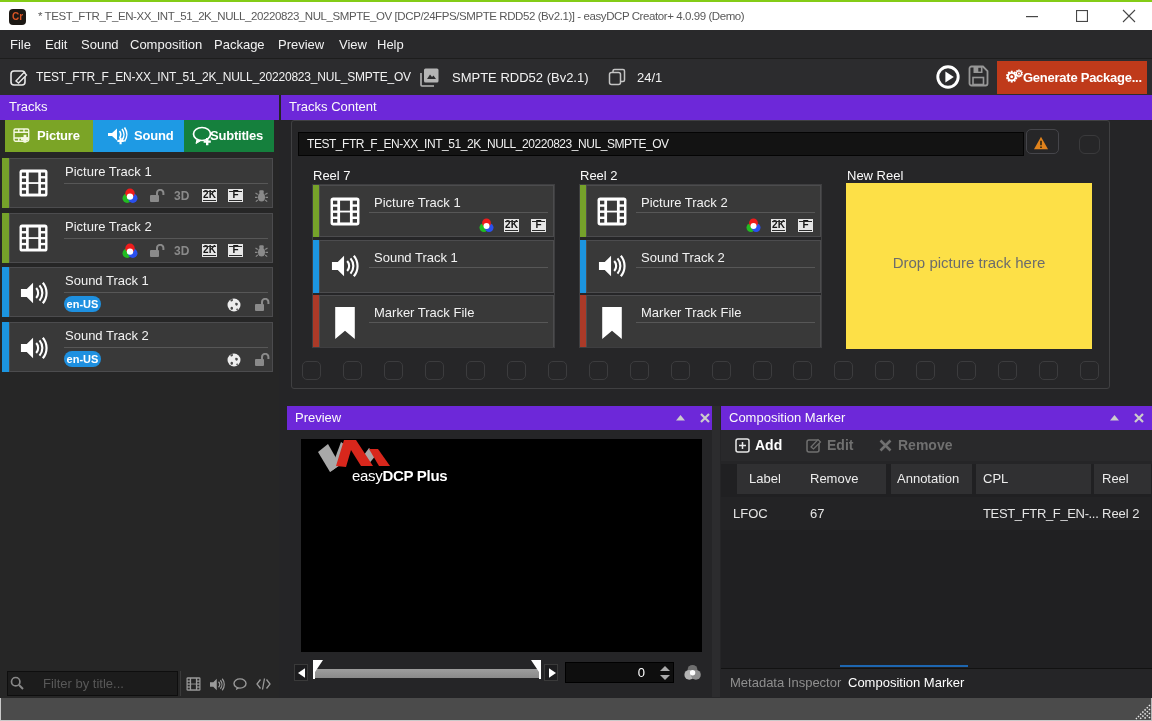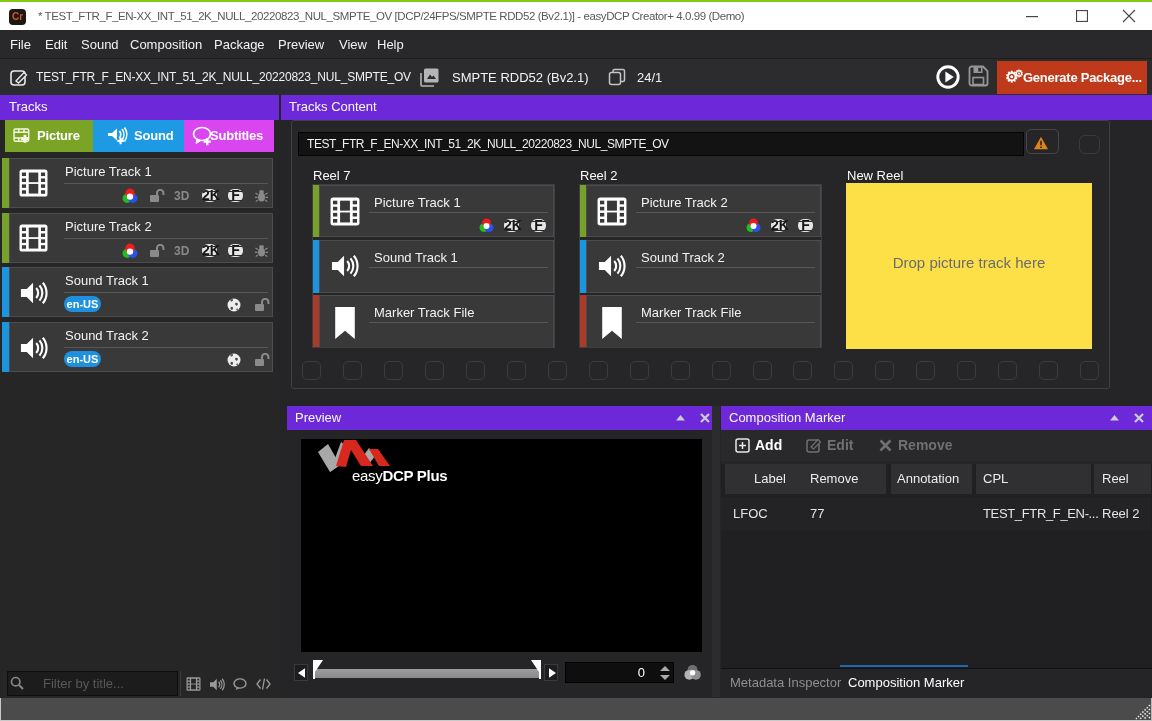--- a/index.html
+++ b/index.html
@@ -21,21 +21,21 @@
 .phead { background:#6d28d9; color:#fafafa; font-size:13px; }
 
 #trackspanel { left:0; top:95px; width:279px; height:572px; background:#262626; }
 .tbtn { top:25px; height:32px; color:#fff; font-weight:bold; font-size:13px; letter-spacing:-0.2px; }
 .titem { left:2px; width:271px; }
 .tbar { position:absolute; left:0; top:0; width:7px; height:50px; }
 .tbody { position:absolute; left:7px; top:0; width:264px; height:50px; background:#393939; border:1px solid #4c4c4e; }
 .ttitle { position:absolute; left:63px; top:6px; font-size:13px; color:#f2f2f2; }
 .tdivider { position:absolute; left:62px; top:25px; width:204px; height:1px; background:#575757; }
 .gr { color:#8a8a8a; }
-.boxic { position:absolute; top:31px; width:15px; height:13px; border-radius:6px; background:#e6e6e6; color:#151515; font-size:14px; font-weight:bold; text-align:center; line-height:12.5px; }
+.boxic { position:absolute; top:31px; width:15px; height:13px; border-radius:0; background:#e6e6e6; color:#151515; font-size:10px; font-weight:bold; text-align:center; line-height:12.5px; }
 .boxic:before { content:''; position:absolute; left:1px; right:1px; top:1.5px; height:1px; background:#2a2a2a; }
 .boxic:after { content:''; position:absolute; left:1px; right:1px; bottom:1.5px; height:1px; background:#2a2a2a; }
 
 #filterbar { left:0; top:667px; width:279px; height:33px; background:#262626; }
 
 #statusbar { left:0; top:698px; width:1152px; height:23px; background:#4b4b4b; border-bottom:1px solid #c9c9c9; border-left:1px solid #c9c9c9; border-right:1px solid #b9b9b9; }
 
 #pkghead { left:281px; top:95px; width:871px; height:25px; }
 #pkgpanel { left:291px; top:120px; width:819px; height:269px; border:1px solid #404042; border-radius:3px; background:#262628; }
 #nameinput { left:6px; top:11px; width:726px; height:24px; background:#131313; border:1px solid #040404; color:#f0f0f0; font-size:12px; letter-spacing:-0.45px; line-height:22px; padding-left:8px; white-space:nowrap; overflow:hidden; }
@@ -138,21 +138,21 @@
       <span class="abs" style="left:32px;top:8px;">Picture</span>
     </div>
     <div class="abs tbtn" style="left:93px;width:91px;background:#1e9ae4;">
       <svg class="abs" style="left:13px;top:6px;" width="24" height="21" viewBox="0 0 24 21">
           <path d="M2,7 h4 l5,-4.5 v12 l-5,-4.5 h-4 z" fill="#fff"></path>
           <path d="M13.5,5 a6,6 0 0 1 0,7 M16,3 a9,9 0 0 1 0,11 M18.5,1.5 a12,12 0 0 1 0,14" stroke="#fff" fill="none" stroke-width="1.6"></path>
           <path d="M13,13 h2.4 v2.4 h2.4 v2.4 h-2.4 v2.4 h-2.4 v-2.4 h-2.4 v-2.4 h2.4 z" fill="#fff" transform="scale(0.9) translate(2,0)"></path>
         </svg>
       <span class="abs" style="left:41px;top:8px;">Sound</span>
     </div>
-    <div class="abs tbtn" style="left:184px;width:90px;background:#d946ef;">
+    <div class="abs tbtn" style="left:184px;width:90px;background:#15803d;">
       <svg class="abs" style="left:8px;top:6px;" width="24" height="21" viewBox="0 0 24 21">
           <ellipse cx="10" cy="8" rx="8.5" ry="6.5" fill="none" stroke="#fff" stroke-width="1.7"></ellipse>
           <path d="M5,13.5 L4,17.5 L9,14.5" fill="#fff" stroke="#fff" stroke-width="1"></path>
           <path d="M14,12 h2.4 v2.4 h2.4 v2.4 h-2.4 v2.4 h-2.4 v-2.4 h-2.4 v-2.4 h2.4 z" fill="#fff"></path>
         </svg>
       <span class="abs" style="left:26px;top:8px;">Subtitles</span>
     </div>
 
     <div class="abs titem" style="top:63px;height:50px;">
       <div class="tbar" style="background:#76a22a;"></div>
@@ -544,28 +544,28 @@
       <svg class="abs" style="left:85px;top:8px;" width="16" height="15" viewBox="0 0 16 15">
           <rect x="1" y="2" width="12" height="12" rx="2" fill="none" stroke="#707070" stroke-width="1.5"></rect>
           <path d="M5,9 L12,1.5 L14.5,4 L7.5,11 Z" fill="#29292b" stroke="#707070" stroke-width="1.2"></path>
         </svg>
       <span class="abs" style="left:106px;top:7px;font-weight:bold;">Edit</span>
       <svg class="abs" style="left:158px;top:9px;" width="13" height="13" viewBox="0 0 13 13">
           <path d="M1.5,1.5 L11.5,11.5 M11.5,1.5 L1.5,11.5" stroke="#707070" stroke-width="2.6"></path>
         </svg>
       <span class="abs" style="left:177px;top:7px;font-weight:bold;">Remove</span>
     </div>
-    <div class="abs cmth" style="left:4px;width:78px;padding-left:12px;text-align:center;">Label</div>
+    <div class="abs cmth" style="left:16px;width:78px;padding-left:12px;">Label</div>
     <div class="abs cmth" style="left:82px;width:83px;padding-left:7px;">Remove</div>
     <div class="abs cmth" style="left:170px;width:81px;padding-left:6px;">Annotation</div>
     <div class="abs cmth" style="left:255px;width:115px;padding-left:7px;">CPL</div>
     <div class="abs cmth" style="left:373px;width:57px;padding-left:8px;">Reel</div>
     <div class="abs cmtd" style="left:0px;width:430px;">
       <span class="abs" style="left:12px;">LFOC</span>
-      <span class="abs" style="left:89px;">77</span>
+      <span class="abs" style="left:89px;">67</span>
       <span class="abs" style="left:262px;letter-spacing:-0.35px;">TEST_FTR_F_EN-...</span>
       <span class="abs" style="left:381px;">Reel 2</span>
     </div>
     <div class="abs" style="left:119px;top:259px;width:128px;height:2px;background:#1d66b0;"></div>
     <div id="cmtabs" class="abs">
       <span class="abs" style="left:9px;top:6px;color:#8f8f8f;">Metadata Inspector</span>
       <span class="abs" style="left:127px;top:6px;color:#fff;">Composition Marker</span>
     </div>
   </div>
 </div>

